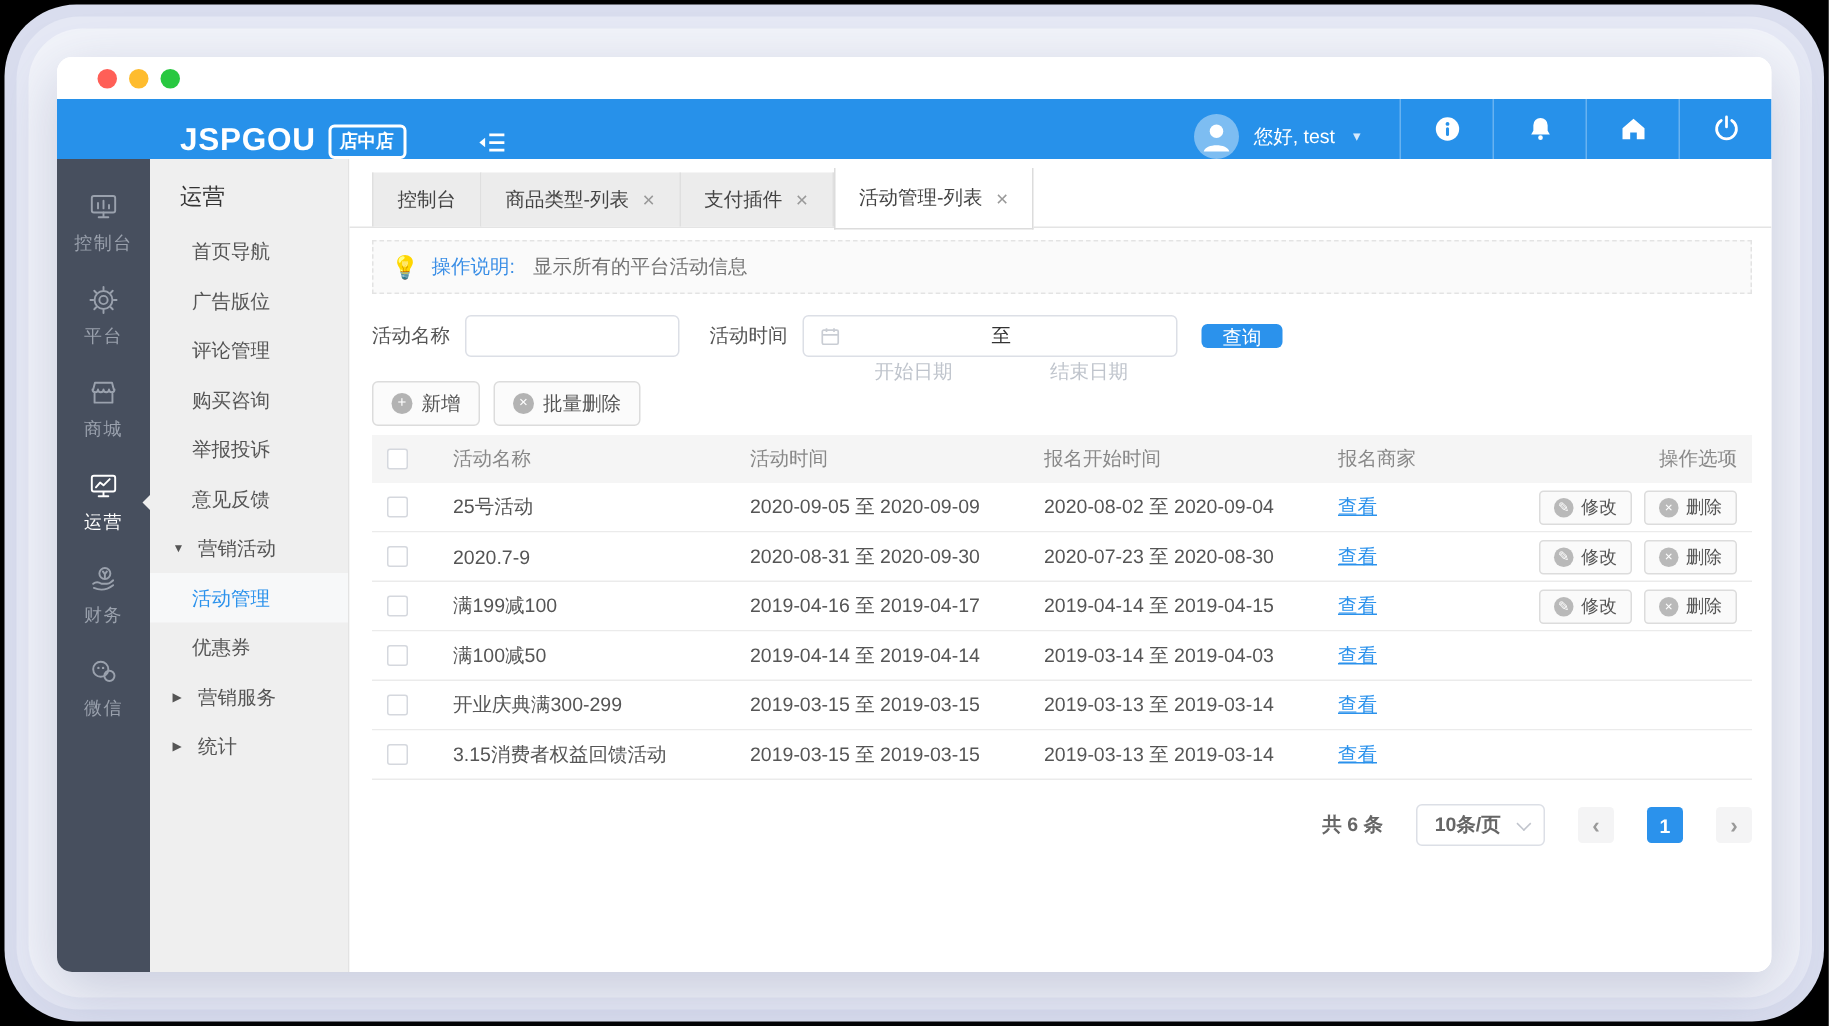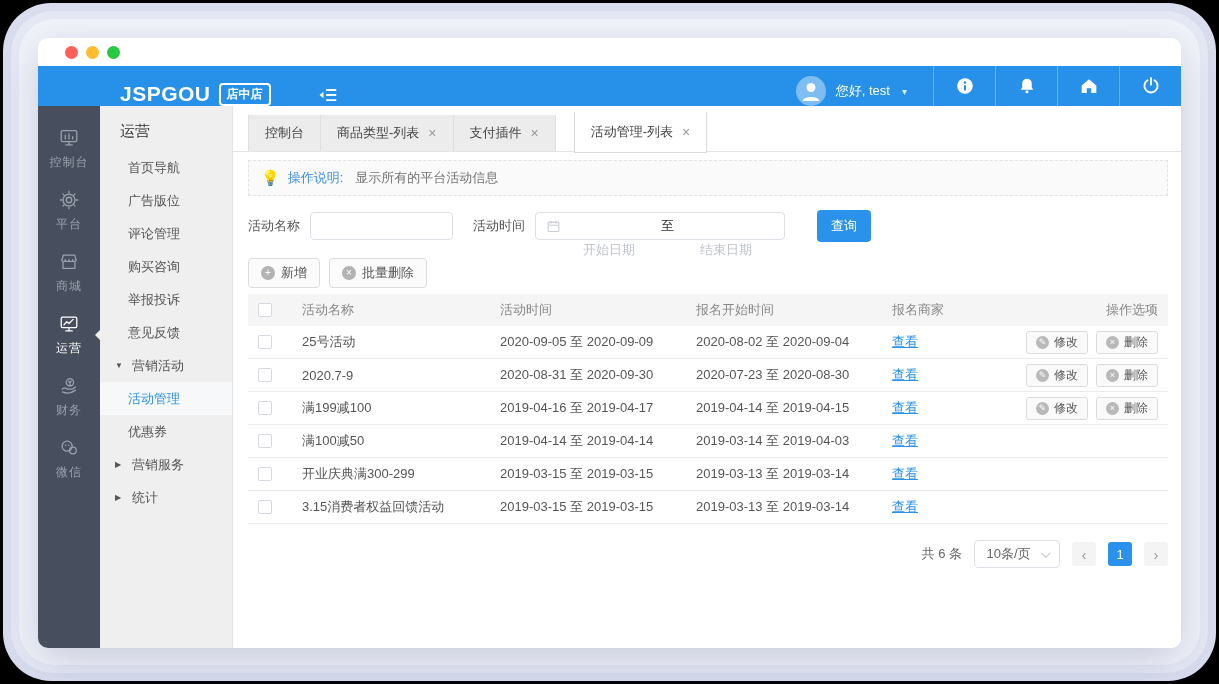--- a/index.html
+++ b/index.html
@@ -41,50 +41,50 @@
   .sub-item { height:33px; display:flex; align-items:center; padding-left:28px; font-size:13px; color:#555; position:relative; }
   .sub-item .tri { position:absolute; left:15px; font-size:8px; color:#555; }
   .sub-item.has-arrow { padding-left:32px; }
   .sub-item.active { background:#f7f8f9; color:#2b92ec; }
   
   .main { flex:1; background:#fff; display:flex; flex-direction:column; min-width:0; }
   .tabbar { height:46px; flex:0 0 auto; display:flex; align-items:flex-end; padding-left:15px; border-bottom:1px solid #e4e4e4; background:#fff; }
   .tab { height:36px; display:flex; align-items:center; padding:0 16px; background:#ececec; color:#444; font-size:13px; border-right:1px solid #dfdfdf; }
   .tab:first-child { border-left:1px solid #dfdfdf; }
   .tab .tab-close { color:#999; font-size:14px; margin-left:9px; }
-  .tab.active { height:41px; background:#fff; border:1px solid #dcdcdc; border-top:none; margin-bottom:-2px; position:relative; z-index:2;margin-left:18px; }
+  .tab.active { height:41px; background:#fff; border:1px solid #dcdcdc; border-top:none; margin-bottom:-2px; position:relative; z-index:2; }
   .content { flex:1; padding:8px 13px 0 15px; overflow:hidden; }
   .info-bar { height:36px; background:#fafafa; border:1px dashed #e3e3e3; display:flex; align-items:center; padding:0 12px; gap:8px; }
   .bulb { font-size:15px; }
   .info-label { color:#3a8ee6; font-size:13px; font-weight:400; }
   .info-text { color:#737373; font-size:13px; margin-left:4px; }
   .filter-row { margin-top:14px; display:flex; align-items:center; }
   .f-label { font-size:13px; color:#555; margin-right:10px; }
   .txt-input { width:143px; height:28px; border:1px solid #dcdfe6; border-radius:4px; outline:none; padding:0 8px; font-size:13px; color:#333; background:#fff; }
   .date-range { width:250px; height:28px; border:1px solid #dcdfe6; border-radius:4px; display:flex; align-items:center; padding:0 10px; margin-left:0; background:#fff; }
   .date-ph { color:#bfc4cc; font-size:13px; flex:1; text-align:center;margin-top:48px; }
   .date-to { color:#333; font-size:13px; padding:0 4px; }
-  .btn-primary { height:32px; padding:0 14px; background:#2b92ec; color:#fff; border:none; border-radius:4px; font-size:13px; margin-left:32px; }
+  .btn-primary { height:16px; padding:0 14px; background:#2b92ec; color:#fff; border:none; border-radius:4px; font-size:13px; margin-left:16px; }
   .gap20 { width:20px; }
   .actions-row { margin-top:16px; display:flex; gap:9px; }
   .btn-plain { height:30px; display:inline-flex; align-items:center; gap:6px; padding:0 12px; background:#fbfbfb; border:1px solid #dcdcdc; border-radius:4px; font-size:13px; color:#555; }
   .circ { width:14px; height:14px; border-radius:50%; background:#b3b3b3; color:#fff; font-size:10px; line-height:14px; display:inline-flex; align-items:center; justify-content:center; }
   
   .table { margin-top:6px; }
   .trow { display:grid; grid-template-columns:44px 198px 196px 196px 126px 1fr; align-items:center; padding:0 10px; }
   .thead { height:32px; background:#f5f5f5; color:#888; font-size:13px; }
   .tbody-row { height:33px; border-bottom:1px solid #ebebeb; font-size:13px; color:#555; background:#fff; }
   .th-actions { text-align:right; }
   .checkbox { width:14px; height:14px; border:1px solid #d5d8de; border-radius:2px; background:#fff; }
   .view-link { color:#2b92ec; text-decoration:underline; font-size:13px; }
   .cell-actions { display:flex; justify-content:flex-end; gap:8px; }
   .mini-btn { height:23px; display:inline-flex; align-items:center; gap:5px; padding:0 9px; background:#fafafa; border:1px solid #dcdcdc; border-radius:3px; font-size:12px; color:#555; }
   .mini-circ { width:13px; height:13px; border-radius:50%; background:#b9b9b9; color:#fff; font-size:9px; display:inline-flex; align-items:center; justify-content:center; }
   
-  .pager { margin-top:16px; display:flex; align-items:center; justify-content:flex-end; gap:12px; }
+  .pager { margin-top:16px; display:flex; align-items:center; justify-content:flex-end; gap:22px;font-weight:bold; }
   .pg-total { font-size:13px; color:#666; }
   .pg-select { width:86px; height:28px; border:1px solid #dcdfe6; border-radius:4px; background:#fff; display:flex; align-items:center; justify-content:center; gap:10px; font-size:13px; color:#666; }
   .chev { width:7px; height:7px; border-right:1.5px solid #c0c4cc; border-bottom:1.5px solid #c0c4cc; transform:rotate(45deg) translateY(-2px); }
   .pg-btn { width:24px; height:24px; border-radius:3px; background:#f4f4f5; color:#999; display:flex; align-items:center; justify-content:center; font-size:15px; }
   .pg-page { width:24px; height:24px; border-radius:3px; background:#2b92ec; color:#fff; display:flex; align-items:center; justify-content:center; font-size:13px; }
   svg { display:block; }
 </style>
 </head>
 <body>
 

